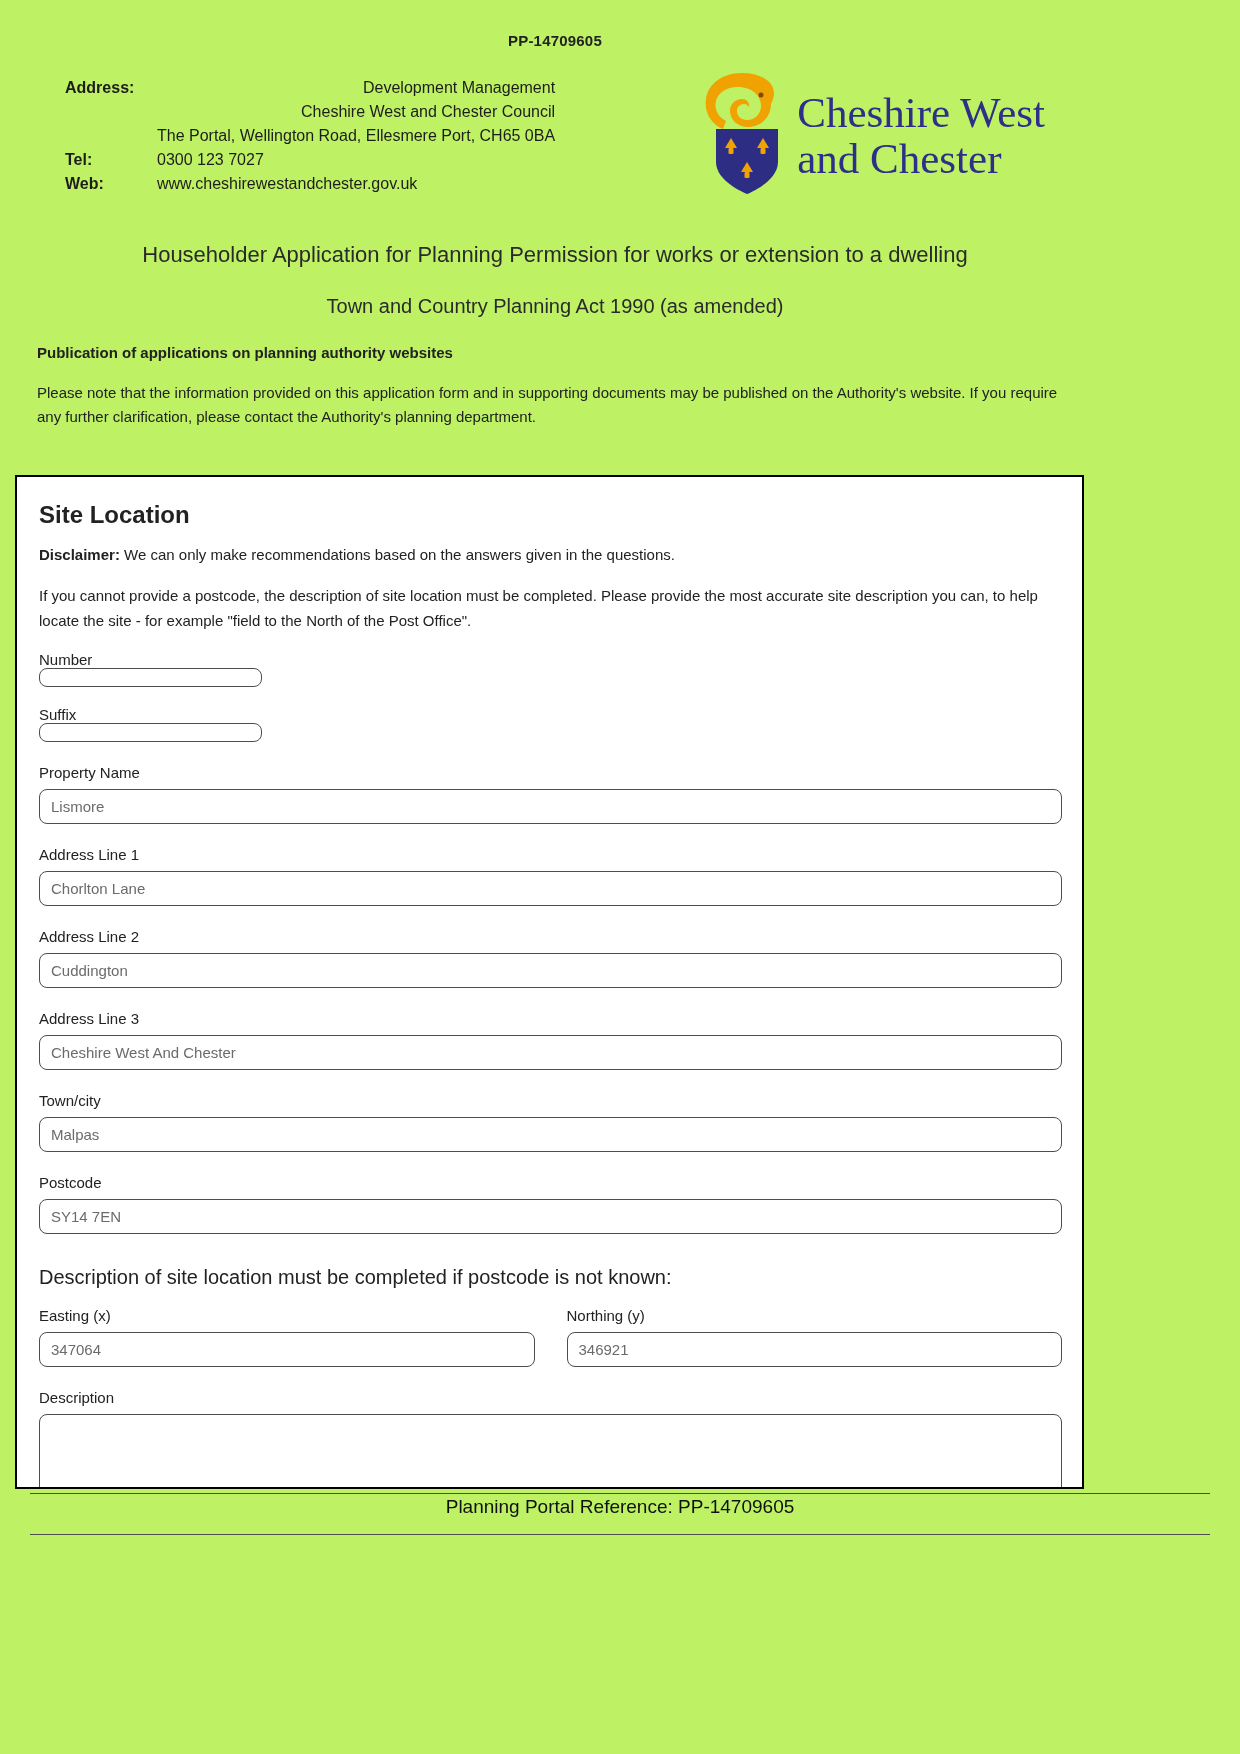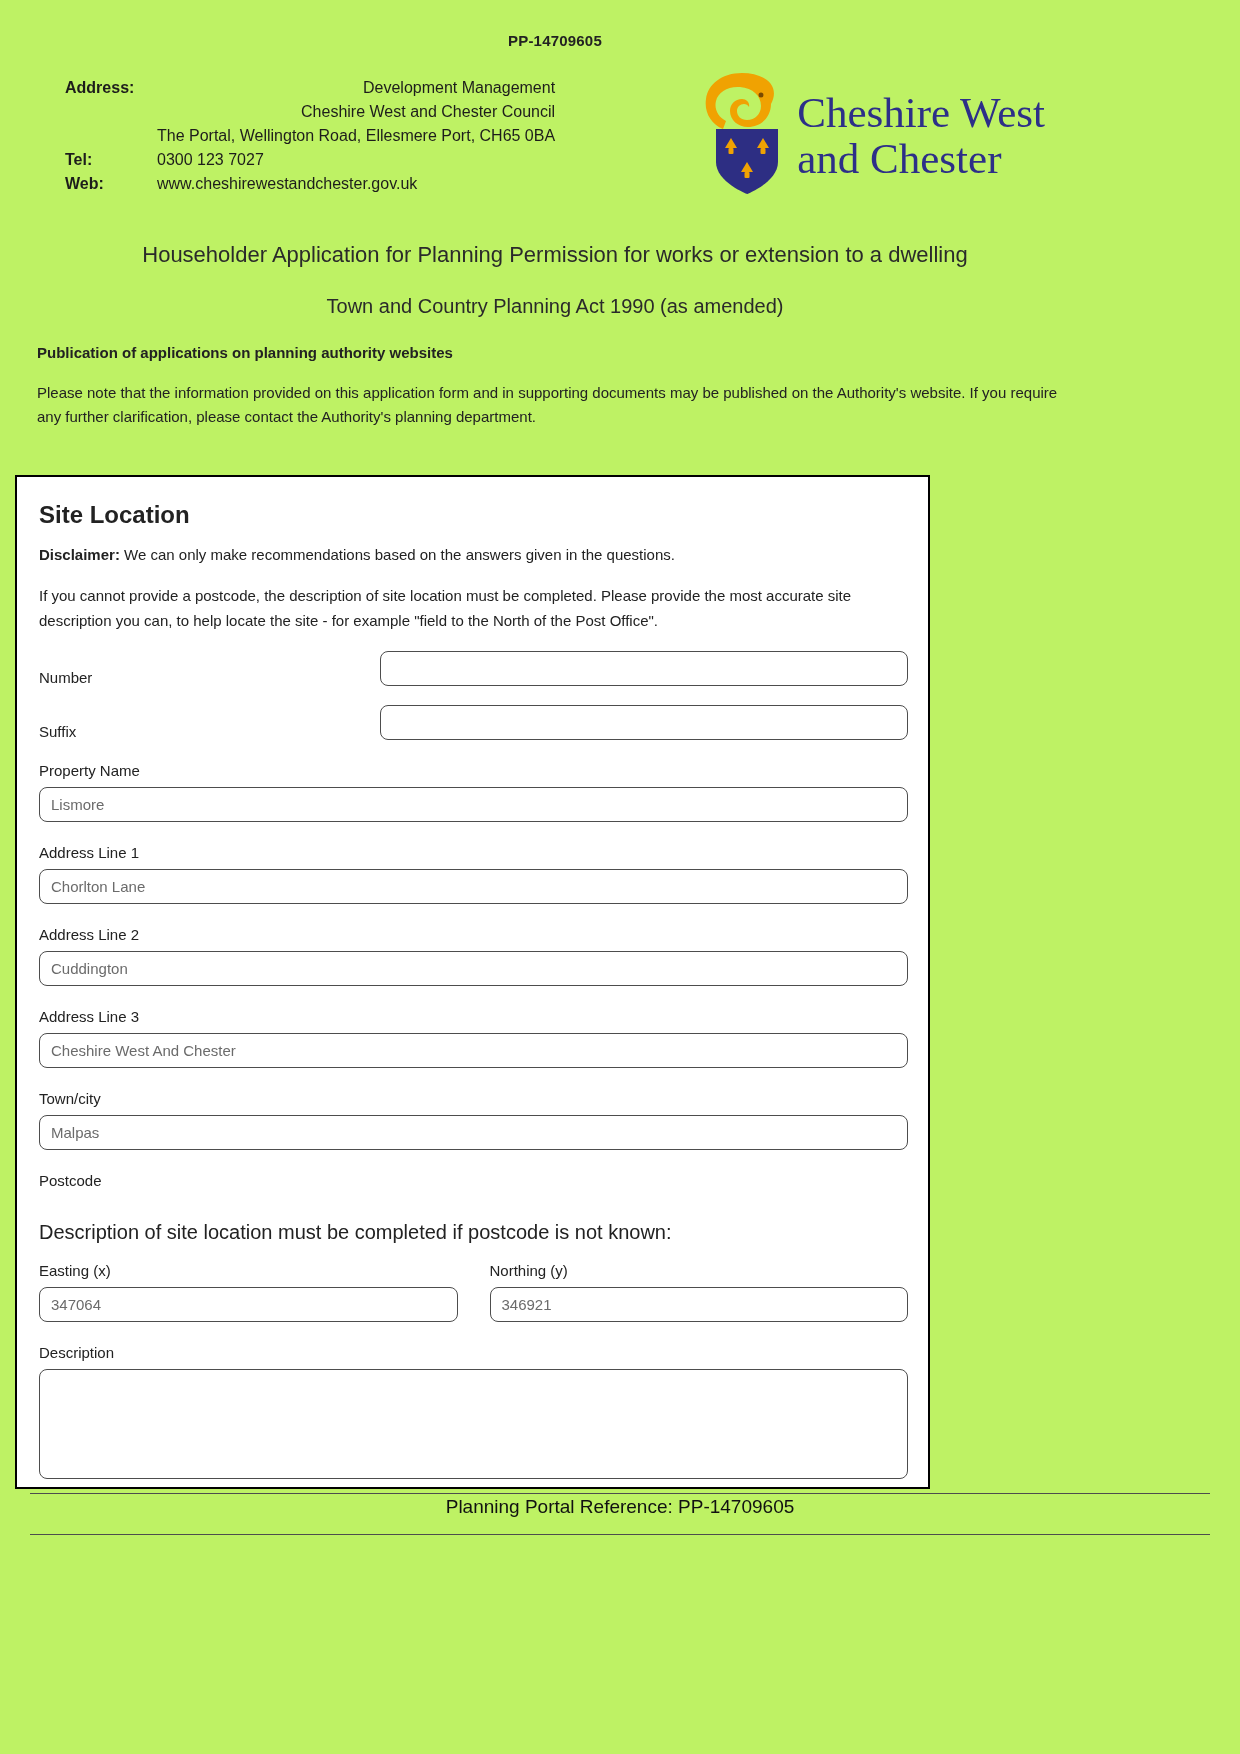--- a/index.html
+++ b/index.html
@@ -22,33 +22,33 @@
 
   .logo { display:flex; align-items:center; gap:12px; margin-top:-4px; }
   .logo-text { font-family:"Liberation Serif", serif; font-size:43px; line-height:46px; color:#2d2f88; }
 
   .title { margin-top:42px; text-align:center; font-size:22px; font-weight:400; color:#2a2a2a; }
   .subtitle { margin-top:27px; text-align:center; font-size:20px; font-weight:400; color:#2a2a2a; }
 
   .pub-heading { margin:26px 0 0 37px; font-size:15px; font-weight:700; color:#222; }
   .pub-body { margin:20px 40px 0 37px; max-width:1030px; font-size:15px; line-height:24px; color:#222; }
 
-  .section-box { margin:46px 0 0 15px; width:915px; height:1014px; border:2px solid #000; padding:24px 20px 10px 22px; overflow:hidden; background:#fff; }
+  .section-box { margin:46px 0 0 15px; width:1069px; height:1014px; border:2px solid #000; padding:24px 20px 10px 22px; overflow:hidden; background:#fff; }
   .section-title { font-size:24px; font-weight:700; color:#222; }
   .disclaimer { margin-top:17px; font-size:15px; color:#222; }
   .disclaimer .b { font-weight:700; }
   .intro { margin-top:20px; font-size:15px; line-height:25px; color:#222; max-width:1025px; }
 
   input[type="text"], textarea {
     border:1px solid #4d4d4d; background:#fff; border-radius:8px;
     font-family:"Liberation Sans", sans-serif; font-size:15px; color:#6b6b6b;
     padding:0 11px; height:35px; outline:none;
   }
 
-  .inline-field { display:flex; align-items:flex-end; margin-top:18px; }
+  .inline-field { display:flex; align-items:flex-start; margin-top:18px;flex-direction:column; }
   .inline-field + .inline-field { margin-top:19px; }
   .inline-field label { width:341px; flex-shrink:0; font-size:15px; color:#222; }
   .inline-field input { flex:1; }
 
   .stacked { margin-top:22px; }
   .stacked label { display:block; font-size:15px; margin-bottom:8px; color:#222; }
   .stacked input { width:100%; }
   .stacked textarea { width:100%; height:110px; resize:none; padding-top:8px; }
 
   .desc-heading { margin-top:32px; font-size:20px; font-weight:400; color:#222; }
@@ -159,20 +159,21 @@
         <input type="text" value="Cheshire West And Chester" style="">
       </div>
 
       <div class="stacked">
         <label>Town/city</label>
         <input type="text" value="Malpas" style="">
       </div>
 
       <div class="stacked">
         <label>Postcode</label>
+        <input type="text" value="SY14 7EN" style="">
       </div>
 
       <h3 class="desc-heading">Description of site location must be completed if postcode is not known:</h3>
 
       <div class="two-col">
         <div class="stacked">
           <label>Easting (x)</label>
           <input type="text" value="347064" style="">
         </div>
         <div class="stacked">

